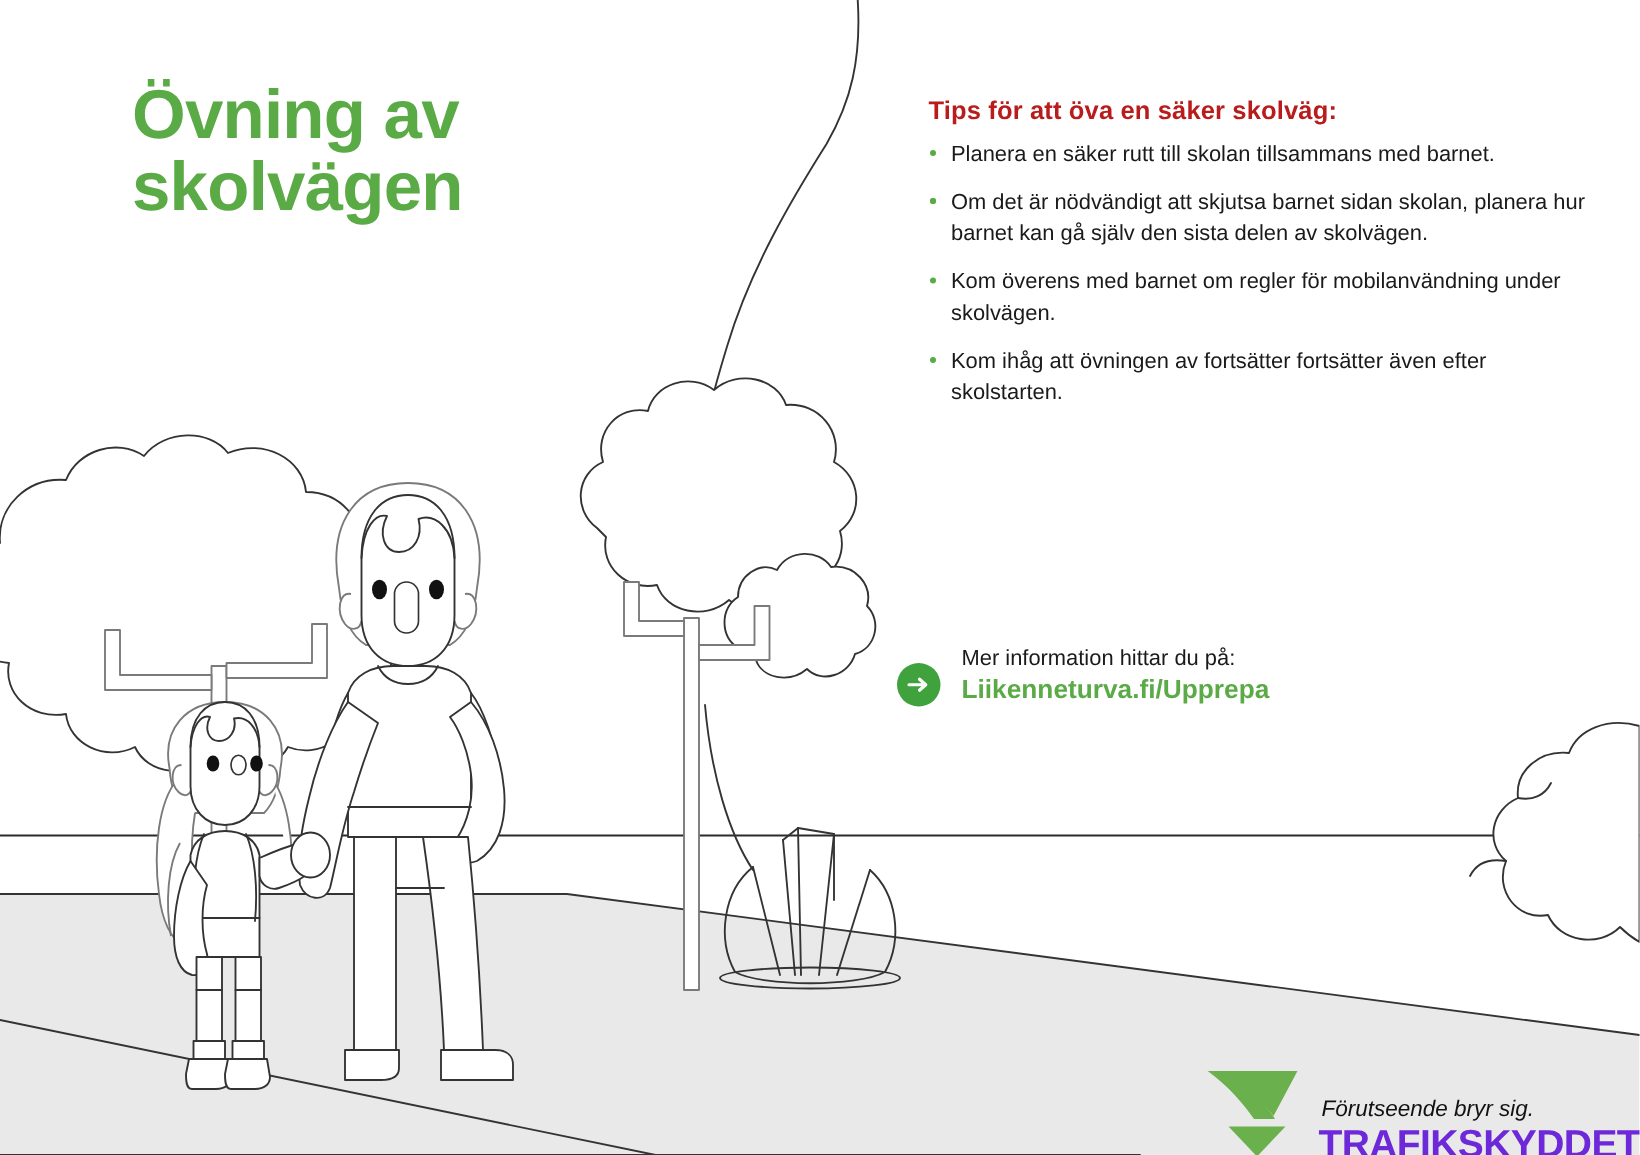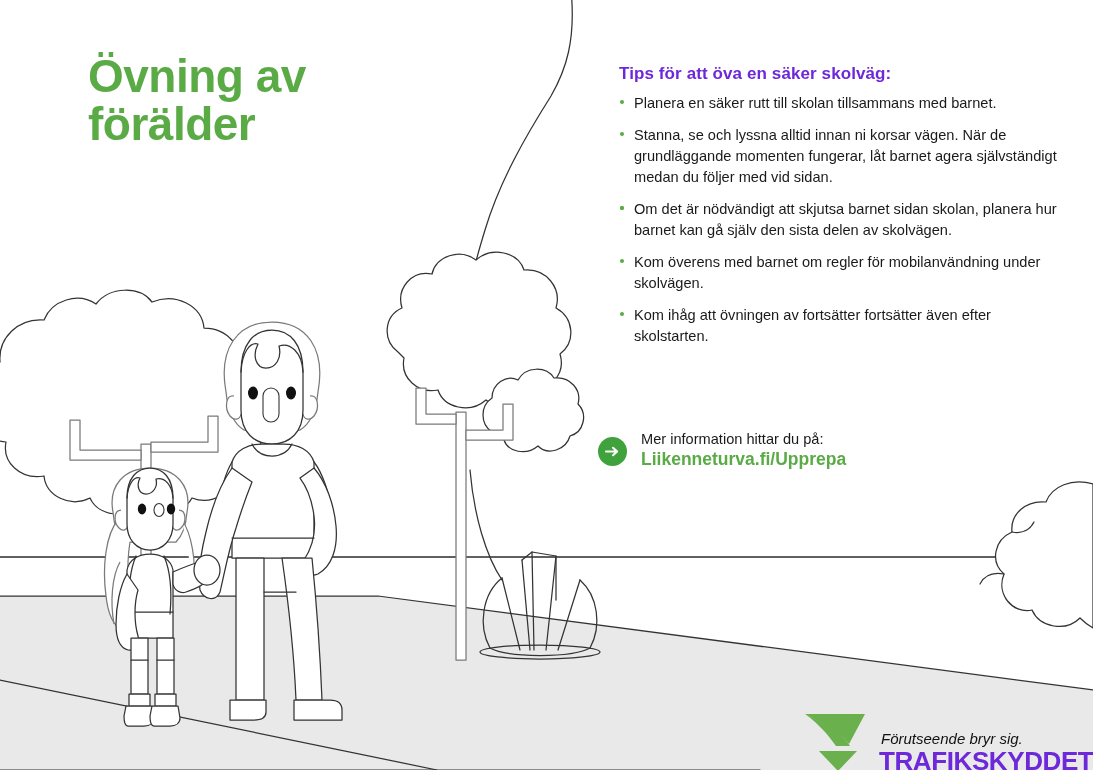--- a/index.html
+++ b/index.html
@@ -38,21 +38,21 @@
   #intro-text{
     font-size:15.5px;
     line-height:1.38;
     color:#1a1a1a;
     margin:0;
   }
   #intro-text .lead{font-weight:bold;}
 
   #tips-block{left:619px;top:64px;width:450px;}
   #tips-heading{
-    color:#6d28d9;
+    color:#b91c1c;
     font-size:17px;
     font-weight:bold;
     margin:0 0 9px 0;
     letter-spacing:0.1px;
   }
   ul#tips-list{
     list-style:none;margin:0;padding:0;
   }
   ul#tips-list li{
     position:relative;
@@ -61,21 +61,21 @@
     font-size:14.6px;
     line-height:1.44;
     color:#1a1a1a;
   }
   ul#tips-list li .dot{
     position:absolute;left:1px;top:7px;
     width:4px;height:4px;border-radius:50%;
     background:#5aab46;
   }
 
-  #cta-block{left:598px;top:430px;width:400px;display:flex;align-items:center;}
+  #cta-block{left:598px;top:430px;width:400px;display:flex;align-items:flex-end;}
   #cta-arrow{
     flex:0 0 auto;
     width:29px;height:29px;border-radius:50%;
     background:#3fa23c;
     display:flex;align-items:center;justify-content:center;
     margin-top:2px;
   }
   #cta-text{margin-left:14px;}
   #cta-line1{
     font-size:14.6px;color:#1a1a1a;line-height:1.25;margin:0;
@@ -267,29 +267,28 @@
       <path class="ln" d="M129 694 L 150 694 L 150 706 L 129 706 Z"></path>
       <path class="ln" d="M155 694 L 176 694 L 176 706 L 155 706 Z"></path>
 
       <path class="ln" d="M126 706 L 152 706 L 154 718 C 154 723, 150 726, 144 726 L 128 726 C 124 726, 124 720, 124 716 Z"></path>
       <path class="ln" d="M152 706 L 178 706 L 180 718 C 180 723, 176 726, 170 726 L 154 726 C 150 726, 150 720, 150 716 Z"></path>
     </g>
   </svg>
 
   <div class="txtlayer" id="title-block">
     <h1 id="poster-title">Övning av
-förälder</h1>
+skolvägen</h1>
   </div>
 
 
   <div class="txtlayer" id="tips-block">
     <h2 id="tips-heading">Tips för att öva en säker skolväg:</h2>
     <ul id="tips-list">
       <li><span class="dot"></span><span>Planera en säker rutt till skolan tillsammans med barnet.</span></li>
-      <li><span class="dot"></span><span>Stanna, se och lyssna alltid innan ni korsar vägen. När de grundläggande momenten fungerar, låt barnet agera självständigt medan du följer med vid sidan.</span></li>
       <li><span class="dot"></span></li>
       <li><span class="dot"></span><span>Om det är nödvändigt att skjutsa barnet sidan skolan, planera hur barnet kan gå själv den sista delen av skolvägen.</span></li>
       <li><span class="dot"></span><span>Kom överens med barnet om regler för mobilanvändning under skolvägen.</span></li>
       <li><span class="dot"></span><span>Kom ihåg att övningen av fortsätter fortsätter även efter skolstarten.</span></li>
     </ul>
   </div>
 
   <div class="txtlayer" id="cta-block">
     <span id="cta-arrow">
       <svg width="17" height="17" viewBox="0 0 17 17" xmlns="http://www.w3.org/2000/svg" aria-hidden="true">

